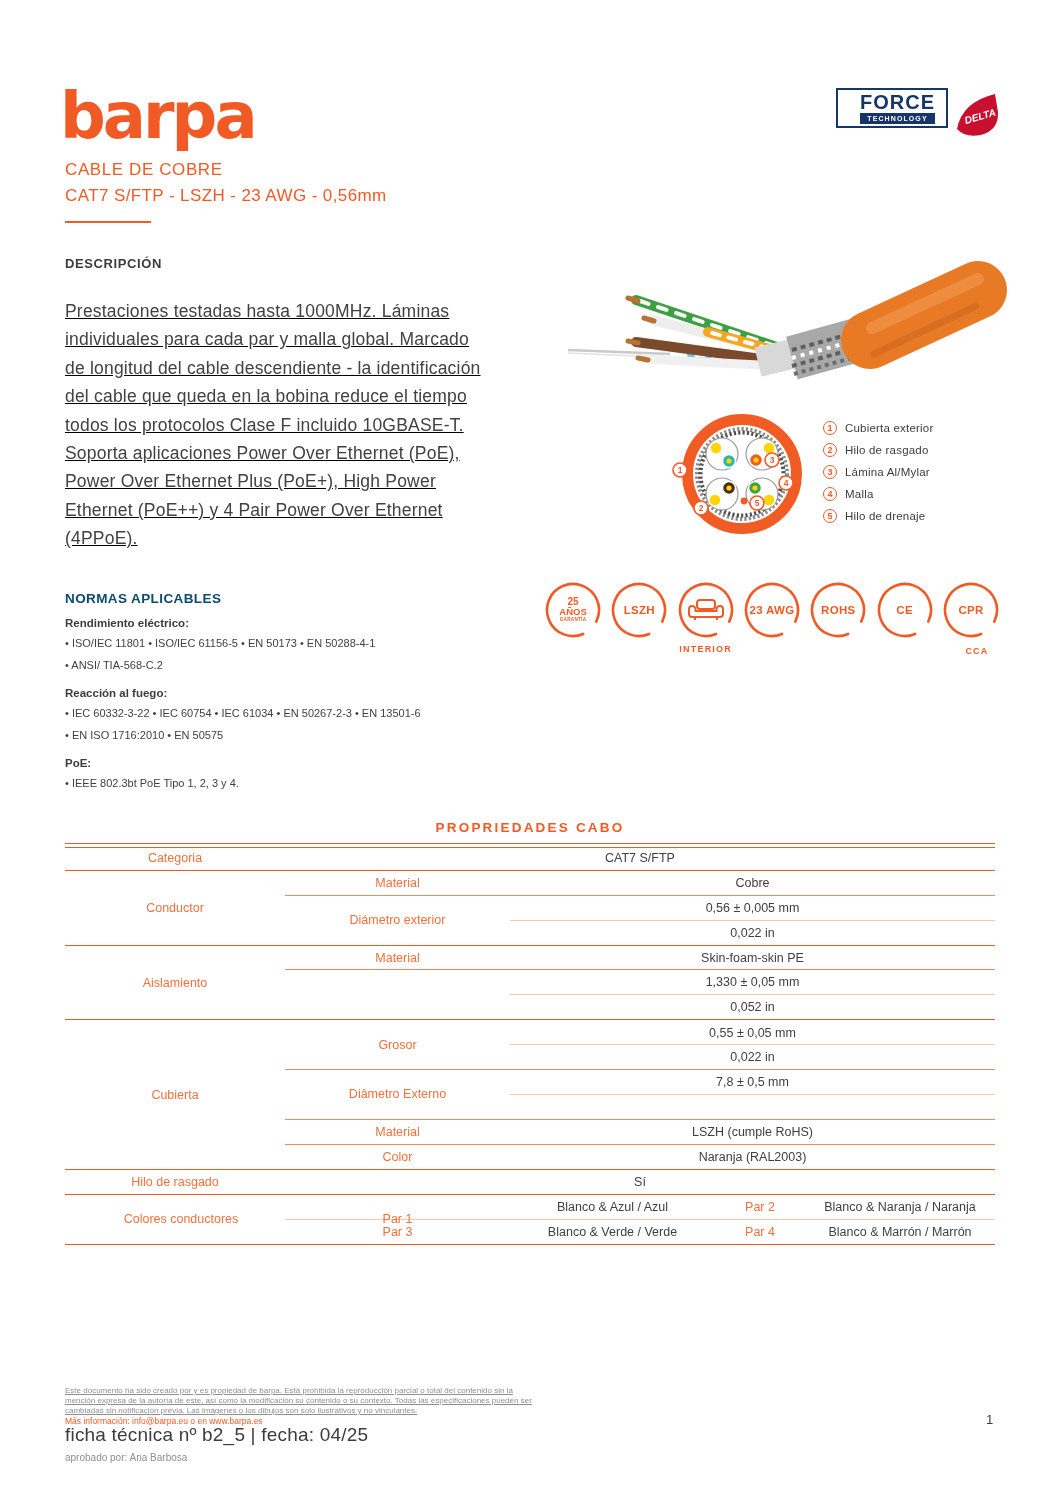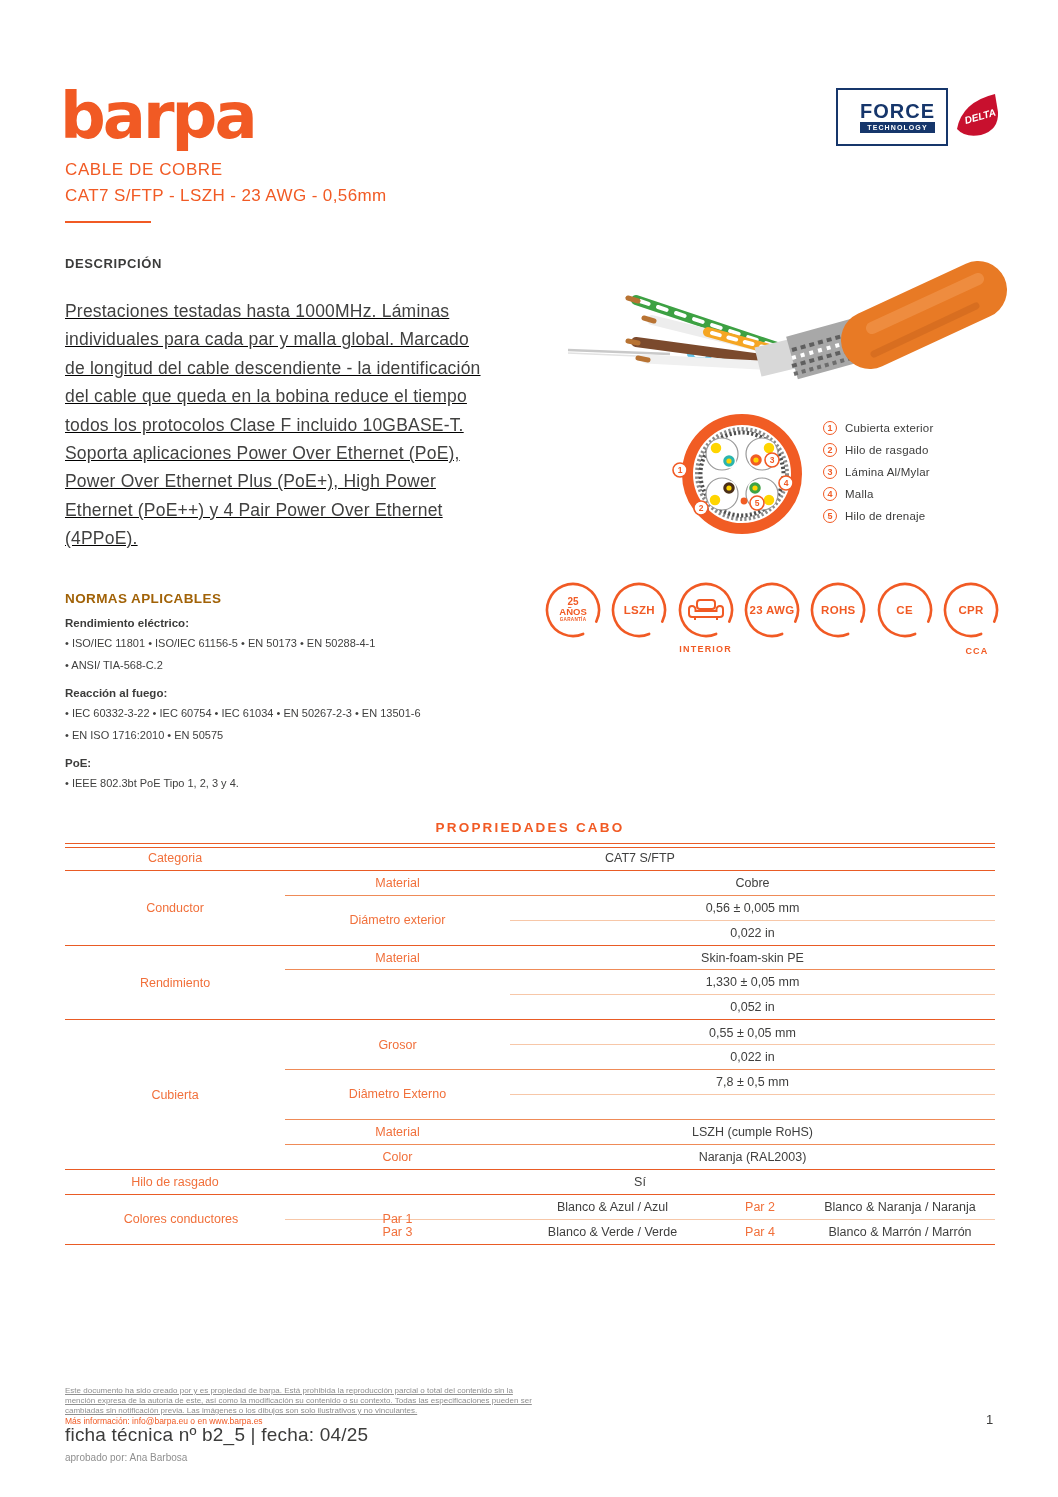--- a/index.html
+++ b/index.html
@@ -6,34 +6,34 @@
   body{width:1058px;height:1497px;background:#ffffff;font-family:"Liberation Sans",sans-serif;}
   .page{position:relative;width:1058px;height:1497px;background:#fff;overflow:hidden;}
   .abs{position:absolute;}
 
   
   .logo{left:60px;top:84px;font-family:"DejaVu Sans",sans-serif;font-weight:800;font-size:64px;line-height:64px;color:#F15A24;letter-spacing:-3px;}
   .prod1{left:65px;top:160px;font-size:17px;color:#F15A24;letter-spacing:.6px;}
   .prod2{left:65px;top:186px;font-size:17px;color:#F15A24;letter-spacing:.4px;}
   .title-rule{left:65px;top:221px;width:86px;height:2px;background:#F15A24;}
 
-  .force-logo{left:836px;top:88px;width:112px;height:58px;border:2px solid #16366B;background:#fff;display:flex;align-items:center;gap:4px;padding:2px 18px;box-sizing:border-box;}
+  .force-logo{left:836px;top:88px;width:112px;height:40px;border:2px solid #16366B;background:#fff;display:flex;align-items:center;gap:4px;padding:2px 18px;box-sizing:border-box;}
   .force-right{display:flex;flex-direction:column;flex:1;}
   .force-name{font-size:20px;font-weight:bold;color:#16366B;line-height:21px;letter-spacing:1px;}
   .force-sub{background:#16366B;color:#fff;font-size:7px;font-weight:bold;letter-spacing:1.1px;text-align:center;padding:2px 0;}
 
   
   .h-small{font-size:13px;font-weight:bold;color:#3C3C3B;letter-spacing:.6px;}
   .desc-heading{left:65px;top:256px;}
   .desc-body{left:65px;top:297px;text-decoration:underline;}
   .desc-line{font-size:17.5px;line-height:28.4px;color:#414140;letter-spacing:.2px;white-space:nowrap;}
 
   
   .normas{left:65px;top:591px;width:470px;}
-  .normas-heading{font-size:13.5px;font-weight:bold;color:#a16207;letter-spacing:.4px;margin-bottom:4px;}
+  .normas-heading{font-size:13.5px;font-weight:bold;color:#0c4a6e;letter-spacing:.4px;margin-bottom:4px;}
   .ngroup-title{font-size:11.5px;font-weight:bold;color:#3C3C3B;margin-top:11px;margin-bottom:3px;}
   .nitem{font-size:11px;line-height:22px;color:#3F3F3E;white-space:nowrap;}
 
   
   .xsec{left:545px;top:406px;width:455px;height:142px;}
   .legend{position:absolute;left:278px;top:11px;}
   .legend-row{display:flex;align-items:center;gap:8px;height:22px;}
   .lnum{width:14px;height:14px;border:1.6px solid #F15A24;border-radius:50%;color:#F15A24;font-size:9px;font-weight:bold;display:flex;align-items:center;justify-content:center;box-sizing:border-box;}
   .llabel{font-size:11.5px;color:#3C3C3B;letter-spacing:.2px;}
 
@@ -331,21 +331,21 @@
     <div class="tc lab" style="left:0;width:220px;top:3px;height:24px;">Categoria</div>
     <div class="tc val" style="left:220px;width:710px;top:3px;height:24px;">CAT7 S/FTP</div>
 
     <div class="tc lab" style="left:0;width:220px;top:28px;height:73px;">Conductor</div>
     <div class="tc lab" style="left:220px;width:225px;top:28px;height:24px;">Material</div>
     <div class="tc val" style="left:445px;width:485px;top:28px;height:24px;">Cobre</div>
     <div class="tc lab" style="left:220px;width:225px;top:53px;height:48px;">Diámetro exterior</div>
     <div class="tc val" style="left:445px;width:485px;top:53px;height:24px;">0,56 ± 0,005 mm</div>
     <div class="tc val" style="left:445px;width:485px;top:78px;height:24px;">0,022 in</div>
 
-    <div class="tc lab" style="left:0;width:220px;top:103px;height:73px;">Rendimiento</div>
+    <div class="tc lab" style="left:0;width:220px;top:103px;height:73px;">Aislamiento</div>
     <div class="tc lab" style="left:220px;width:225px;top:103px;height:23px;">Material</div>
     <div class="tc val" style="left:445px;width:485px;top:103px;height:23px;">Skin-foam-skin PE</div>
     <div class="tc val" style="left:445px;width:485px;top:127px;height:24px;">1,330 ± 0,05 mm</div>
     <div class="tc val" style="left:445px;width:485px;top:152px;height:24px;">0,052 in</div>
 
     <div class="tc lab" style="left:0;width:220px;top:178px;height:148px;">Cubierta</div>
     <div class="tc lab" style="left:220px;width:225px;top:178px;height:48px;">Grosor</div>
     <div class="tc val" style="left:445px;width:485px;top:178px;height:23px;">0,55 ± 0,05 mm</div>
     <div class="tc val" style="left:445px;width:485px;top:202px;height:24px;">0,022 in</div>
     <div class="tc lab" style="left:220px;width:225px;top:227px;height:48px;">Diâmetro Externo</div>

